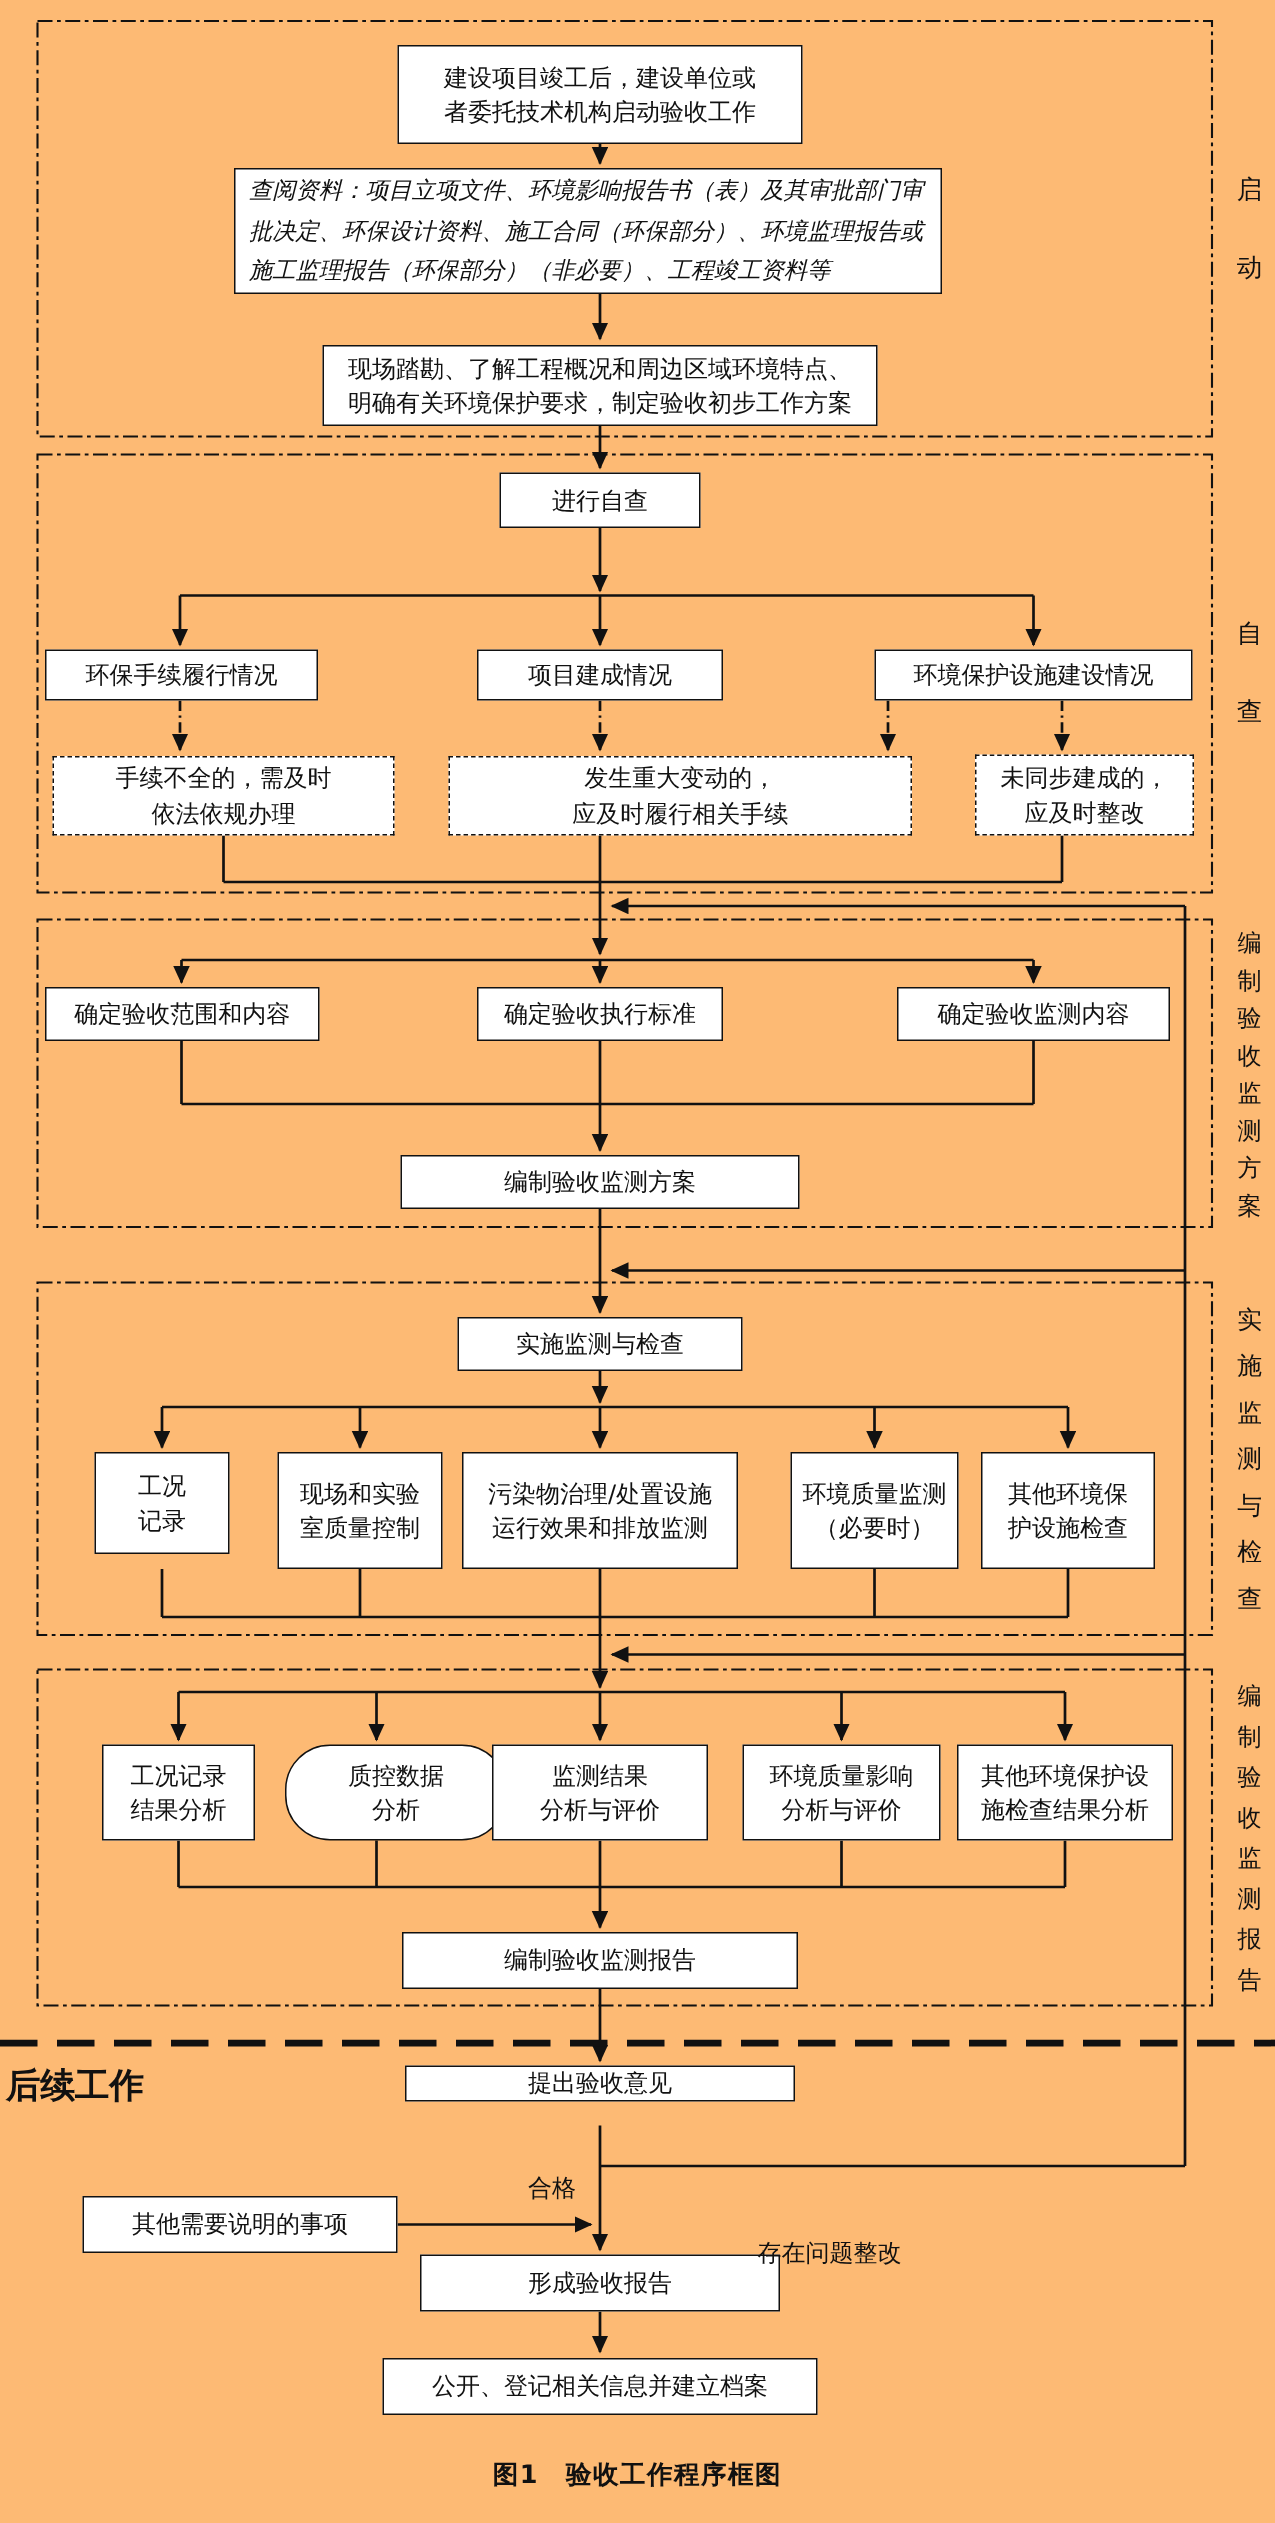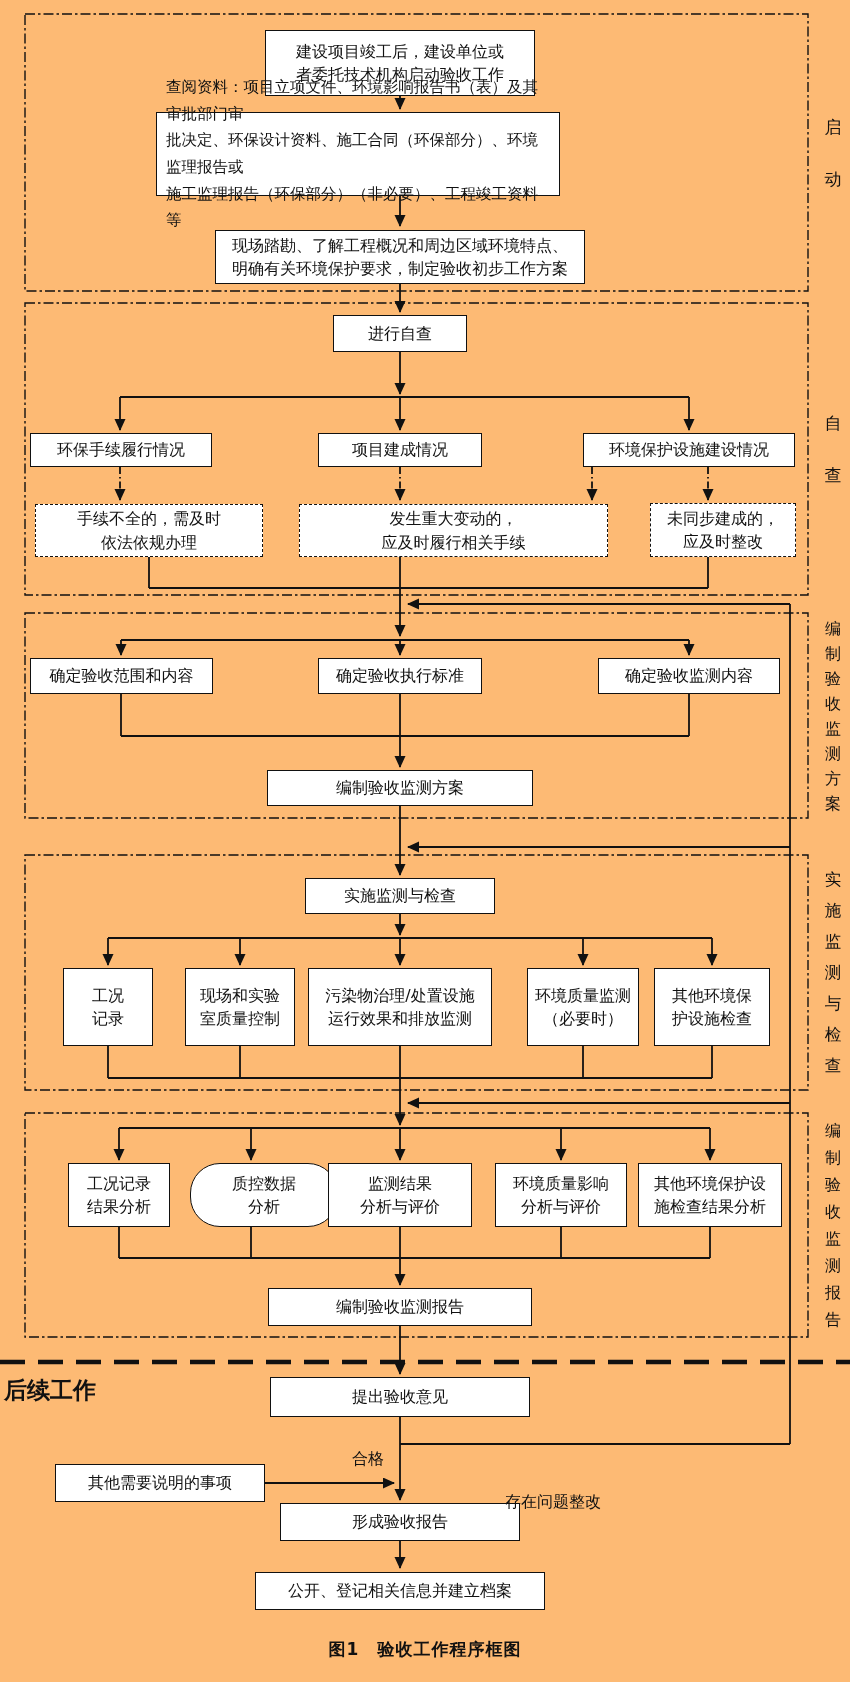--- a/index.html
+++ b/index.html
@@ -120,21 +120,21 @@
       <line class="ln" x1="790" y1="604" x2="408" y2="604" marker-end="url(#ah)"></line>
       <line class="ln" x1="790" y1="847" x2="408" y2="847" marker-end="url(#ah)"></line>
       <line class="ln" x1="790" y1="1103" x2="408" y2="1103" marker-end="url(#ah)"></line>
     </g>
 
     <line class="thick" x1="0" y1="1362" x2="850" y2="1362"></line>
   </svg>
 
   <div class="node" style="left:265px;top:30px;width:270px;height:66px;">建设项目竣工后，建设单位或
 者委托技术机构启动验收工作</div>
-  <div class="node leftalign" style="left:156px;top:112px;width:404px;height:84px;">查阅资料：项目立项文件、环境影响报告书（表）及其审批部门审
+  <div class="node leftalign" style="left:156px;top:112px;width:472px;height:84px;font-style:italic;">查阅资料：项目立项文件、环境影响报告书（表）及其审批部门审
 批决定、环保设计资料、施工合同（环保部分）、环境监理报告或
 施工监理报告（环保部分）（非必要）、工程竣工资料等</div>
   <div class="node" style="left:215px;top:230px;width:370px;height:54px;">现场踏勘、了解工程概况和周边区域环境特点、
 明确有关环境保护要求，制定验收初步工作方案</div>
 
   <div class="node" style="left:333px;top:315px;width:134px;height:37px;">进行自查</div>
   <div class="node" style="left:30px;top:433px;width:182px;height:34px;">环保手续履行情况</div>
   <div class="node" style="left:318px;top:433px;width:164px;height:34px;">项目建成情况</div>
   <div class="node" style="left:583px;top:433px;width:212px;height:34px;">环境保护设施建设情况</div>
   <div class="node dashedbox" style="left:35px;top:504px;width:228px;height:53px;">手续不全的，需及时
@@ -143,21 +143,21 @@
 应及时履行相关手续</div>
   <div class="node dashedbox" style="left:650px;top:503px;width:146px;height:54px;">未同步建成的，
 应及时整改</div>
 
   <div class="node" style="left:30px;top:658px;width:183px;height:36px;">确定验收范围和内容</div>
   <div class="node" style="left:318px;top:658px;width:164px;height:36px;">确定验收执行标准</div>
   <div class="node" style="left:598px;top:658px;width:182px;height:36px;">确定验收监测内容</div>
   <div class="node" style="left:267px;top:770px;width:266px;height:36px;">编制验收监测方案</div>
 
   <div class="node" style="left:305px;top:878px;width:190px;height:36px;">实施监测与检查</div>
-  <div class="node" style="left:63px;top:968px;width:90px;height:78px;">工况
+  <div class="node" style="left:63px;top:968px;width:90px;height:68px;">工况
 记录</div>
   <div class="node" style="left:185px;top:968px;width:110px;height:78px;">现场和实验
 室质量控制</div>
   <div class="node" style="left:308px;top:968px;width:184px;height:78px;">污染物治理/处置设施
 运行效果和排放监测</div>
   <div class="node" style="left:527px;top:968px;width:112px;height:78px;">环境质量监测
 （必要时）</div>
   <div class="node" style="left:654px;top:968px;width:116px;height:78px;">其他环境保
 护设施检查</div>
 
@@ -166,21 +166,21 @@
   <div class="node" style="left:190px;top:1163px;width:148px;height:64px;border-radius:30px;">质控数据
 分析</div>
   <div class="node" style="left:328px;top:1163px;width:144px;height:64px;">监测结果
 分析与评价</div>
   <div class="node" style="left:495px;top:1163px;width:132px;height:64px;">环境质量影响
 分析与评价</div>
   <div class="node" style="left:638px;top:1163px;width:144px;height:64px;">其他环境保护设
 施检查结果分析</div>
   <div class="node" style="left:268px;top:1288px;width:264px;height:38px;">编制验收监测报告</div>
 
-  <div class="node" style="left:270px;top:1377px;width:260px;height:40px;">提出验收意见</div>
+  <div class="node" style="left:270px;top:1377px;width:260px;height:24px;">提出验收意见</div>
   <div class="node" style="left:55px;top:1464px;width:210px;height:38px;">其他需要说明的事项</div>
   <div class="node" style="left:280px;top:1503px;width:240px;height:38px;">形成验收报告</div>
   <div class="node" style="left:255px;top:1572px;width:290px;height:38px;">公开、登记相关信息并建立档案</div>
 
   <div class="edgelabel" style="left:352px;top:1449px;">合格</div>
   <div class="edgelabel" style="left:505px;top:1449px;margin-top:43px;">存在问题整改</div>
 
   <div class="seclabel-wrap" style="left:818px;top:14px;height:277px;">
     <div class="seclabel" style="line-height:52px;font-size:17px;">启动</div>
   </div>

